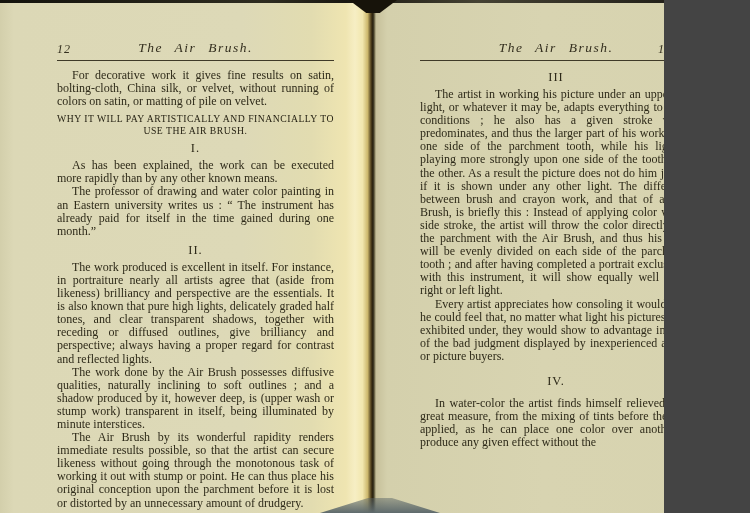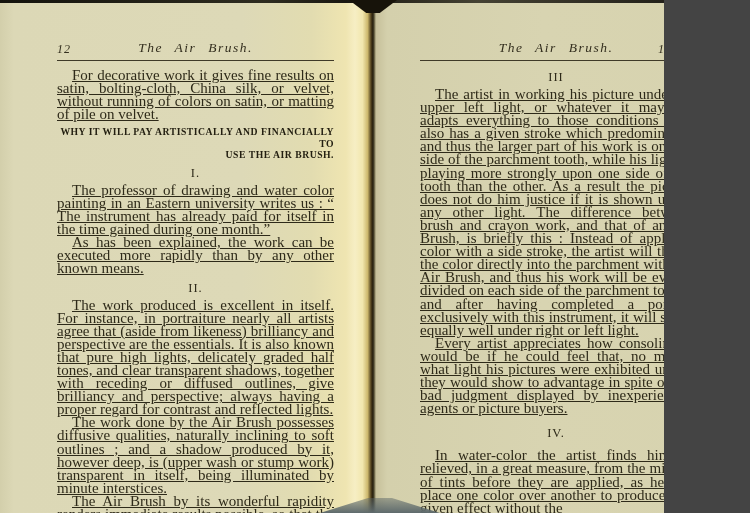--- a/index.html
+++ b/index.html
@@ -40,26 +40,26 @@
   }
   .col{position:absolute;top:40px;}
   .col-left{left:57px;width:277px;}
   .col-right{left:44px;width:272px;}
   .pagehead{position:relative;height:17px;font-style:italic;font-size:13.5px;color:#332e1e;}
   .ptitle{display:block;text-align:center;word-spacing:7px;letter-spacing:1.5px;}
   .pnum{position:absolute;top:2px;font-size:12px;letter-spacing:1px;}
   .pnum-left{left:0;}
   .pnum-right{right:20px;}
   .rule{border-bottom:1.6px solid #3f3a28;margin-top:3px;}
-  .body{margin:0;font-size:15px;line-height:13.1px;text-align:justify;text-indent:15px;color:#2e2a19;text-decoration:underline;}
+  .body{margin:0;font-size:12px;line-height:13.1px;text-align:justify;text-indent:15px;color:#2e2a19;}
   .mt{margin-top:8px;}
   .roman{text-align:center;font-size:12.5px;letter-spacing:1px;margin:5px 0 3px;color:#2e2a19;}
   .roman-gap{margin:11px 0 8px;}
   .subhead{
-    margin:5px 0 2px;text-align:right;font-weight:bold;
+    margin:5px 0 2px;text-align:center;font-weight:normal;
     font-size:9.7px;line-height:11.5px;letter-spacing:.5px;color:#221e10;
   }
 </style>
 </head>
 <body>
 
 <div class="scan">
 
   <div class="page page-left">
     <div class="col col-left">
@@ -67,22 +67,22 @@
         <span class="pnum pnum-left">12</span>
         <span class="ptitle">The Air Brush.</span>
       </div>
       <div class="rule"></div>
       <p class="body mt">For decorative work it gives fine results on satin, bolting-cloth, China silk, or velvet, without running of colors on satin, or matting of pile on velvet.</p>
       <div class="subhead">
         <div>WHY IT WILL PAY ARTISTICALLY AND FINANCIALLY TO</div>
         <div>USE THE AIR BRUSH.</div>
       </div>
       <div class="roman">I.</div>
+      <p class="body">As has been explained, the work can be executed more rapidly than by any other known means.</p>
       <p class="body">The professor of drawing and water color painting in an Eastern university writes us : “ The instrument has already paid for itself in the time gained during one month.”</p>
-      <p class="body">As has been explained, the work can be executed more rapidly than by any other known means.</p>
       <div class="roman">II.</div>
       <p class="body">The work produced is excellent in itself.  For instance, in portraiture nearly all artists agree that (aside from likeness) brilliancy and perspective are the essentials.  It is also known that pure high lights, delicately graded half tones, and clear transparent shadows, together with receding or diffused outlines, give brilliancy and perspective; always having a proper regard for contrast and reflected lights.</p>
       <p class="body">The work done by the Air Brush possesses diffusive qualities, naturally inclining to soft outlines ; and a shadow produced by it, however deep, is (upper wash or stump work) transparent in itself, being illuminated by minute interstices.</p>
       <p class="body">The Air Brush by its wonderful rapidity renders immediate results possible, so that the artist can secure likeness without going through the monotonous task of working it out with stump or point. He can thus place his original conception upon the parchment before it is lost or distorted by an unnecessary amount of drudgery.</p>
     </div>
   </div>
 
   <div class="gutter"></div>
 
   <div class="page page-right">

